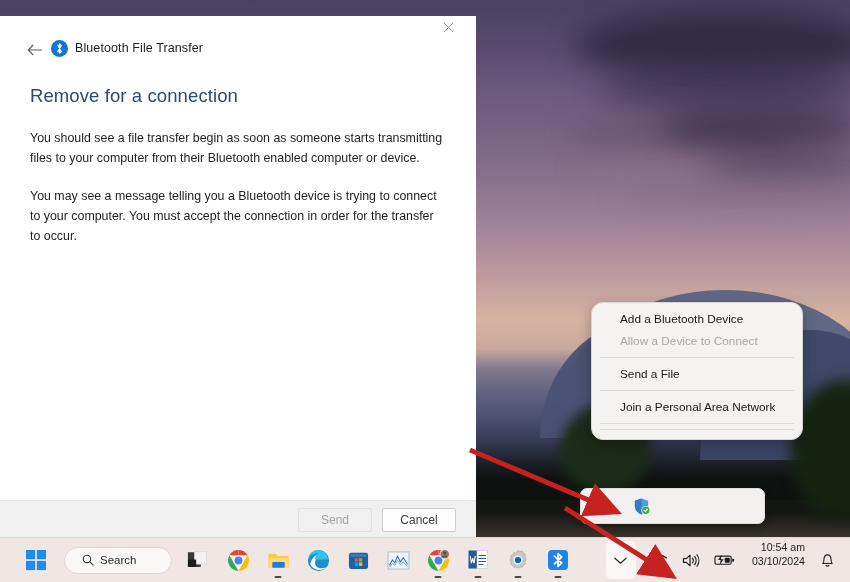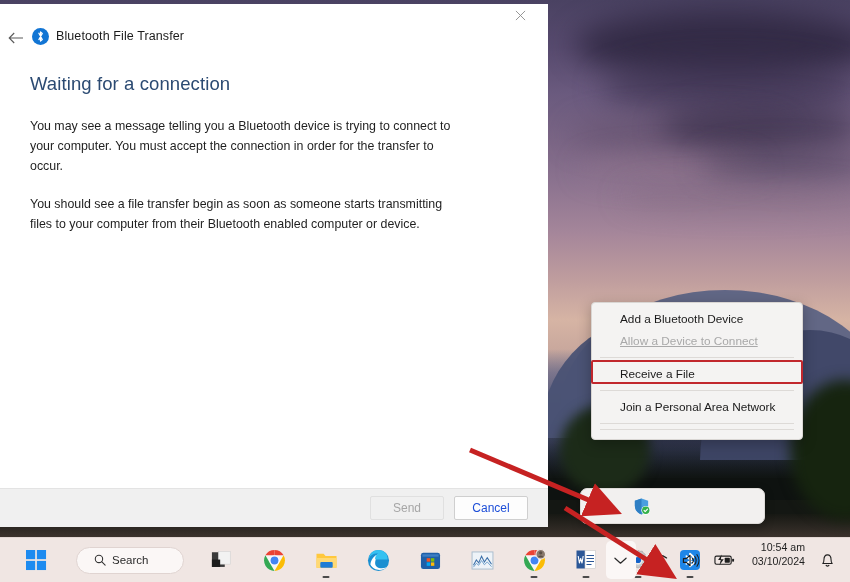--- a/index.html
+++ b/index.html
@@ -52,24 +52,25 @@
   }
   #wallpaper .treeline {
     position: absolute;
     left: 0; right: 0;
     background: #10140d;
   }
 
   
   #dialog {
     position: absolute;
-    left: 0; top: 4px;
-    width: 548px; height: 523px;
+    left: 0; top: 16px;
+    width: 476px; height: 523px;
     background: #ffffff;
     overflow: hidden;
+    padding-left: 19px;
   }
   #dialog-titlebar {
     position: relative;
     height: 48px;
     background: #ffffff;
   }
   #back-btn {
     position: absolute; left: 4px; top: 22px;
     width: 24px; height: 24px;
     display: flex; align-items: center; justify-content: center;
@@ -129,54 +130,54 @@
     gap: 10px;
     padding-right: 20px;
   }
   .dlg-btn {
     min-width: 74px;
     height: 24px;
     font-size: 12px;
     font-family: "Liberation Sans", sans-serif;
     border: 1px solid #cfcfcf;
     background: #fdfdfd;
-    color: #1d4ed8;
+    color: #404040;
     border-radius: 2px;
     cursor: pointer;
     padding: 0 8px;
   }
   .dlg-btn.disabled {
     color: #a6a6a6;
     background: #f0f0f0;
     border-color: #e0e0e0;
     cursor: default;
   }
 
   
   #context-menu {
     position: absolute;
     left: 591px; top: 302px;
     width: 212px;
     background: #f4f3f2;
     border: 1px solid #d9d6d3;
-    border-radius: 4px;
+    border-radius: 12px;
     box-shadow: 0 4px 14px rgba(0,0,0,.28);
     padding: 5px 0 4px 0;
     font-size: 11.8px;
     color: #1a1a1a;
     z-index: 40;
   }
   .menu-item {
     height: 22px;
     line-height: 22px;
     padding: 0 0 0 28px;
     white-space: nowrap;
     cursor: default;
   }
-  .menu-item.disabled { color: #a9a9a9; text-decoration: underline; }
+  .menu-item.disabled { color: #a9a9a9; }
   .menu-item.bold { font-weight: bold; }
   .menu-sep {
     height: 1px;
     background: #dddad7;
     margin: 5px 8px 5px 8px;
   }
   #menu-item-receive {
     position: relative;
   }
   #receive-highlight {
@@ -212,21 +213,21 @@
     height: 45px;
     background: #f0e6e3;
     border-top: 1px solid #e2d6d3;
     display: flex;
     align-items: center;
     z-index: 20;
   }
   #taskbar-center {
     display: flex;
     align-items: center;
-    gap: 12px;
+    gap: 0px;
     margin-left: 16px;
   }
   .tb-item {
     width: 40px; height: 40px;
     display: flex; align-items: center; justify-content: center;
     position: relative;
     cursor: pointer;
     border-radius: 5px;
   }
   .tb-item .runindicator {
@@ -327,23 +328,23 @@
       <div id="dialog-title">Bluetooth File Transfer</div>
 
       <div id="close-btn">
         <svg width="11" height="11" viewBox="0 0 12 12" aria-hidden="true">
           <path d="M1 1 L11 11 M11 1 L1 11" stroke="#8d8d8d" stroke-width="1" fill="none"></path>
         </svg>
       </div>
     </div>
 
     <div id="dialog-body">
-      <div id="heading">Waiting for a connection</div>
+      <div id="heading">Remove for a connection</div>
+      <div class="para">You should see a file transfer begin as soon as someone starts transmitting files to your computer from their Bluetooth enabled computer or device.</div>
       <div class="para">You may see a message telling you a Bluetooth device is trying to connect to your computer. You must accept the connection in order for the transfer to occur.</div>
-      <div class="para">You should see a file transfer begin as soon as someone starts transmitting files to your computer from their Bluetooth enabled computer or device.</div>
     </div>
 
     <div id="dialog-footer">
       <button class="dlg-btn disabled" disabled="">Send</button>
       <button class="dlg-btn">Cancel</button>
     </div>
   </div>
 
   <div id="tray-flyout">
     <div style="width:17px;height:17px;border-radius:50%;background:#1884e0;display:flex;align-items:center;justify-content:center;">
@@ -361,24 +362,21 @@
       </svg>
     </div>
   </div>
 
   <div id="context-menu">
     <div class="menu-item">Add a Bluetooth Device</div>
     <div class="menu-item disabled">Allow a Device to Connect</div>
 
     <div class="menu-sep"></div>
 
-    <div class="menu-item" id="menu-item-receive">
-      <span>Receive a File</span>
-      <span id="receive-highlight"></span>
-    </div>
+    <div class="menu-item">Send a File</div>
 
     <div class="menu-sep"></div>
 
     <div class="menu-item">Join a Personal Area Network</div>
 
     <div class="menu-sep"></div>
 
 
     <div class="menu-sep"></div>
 

